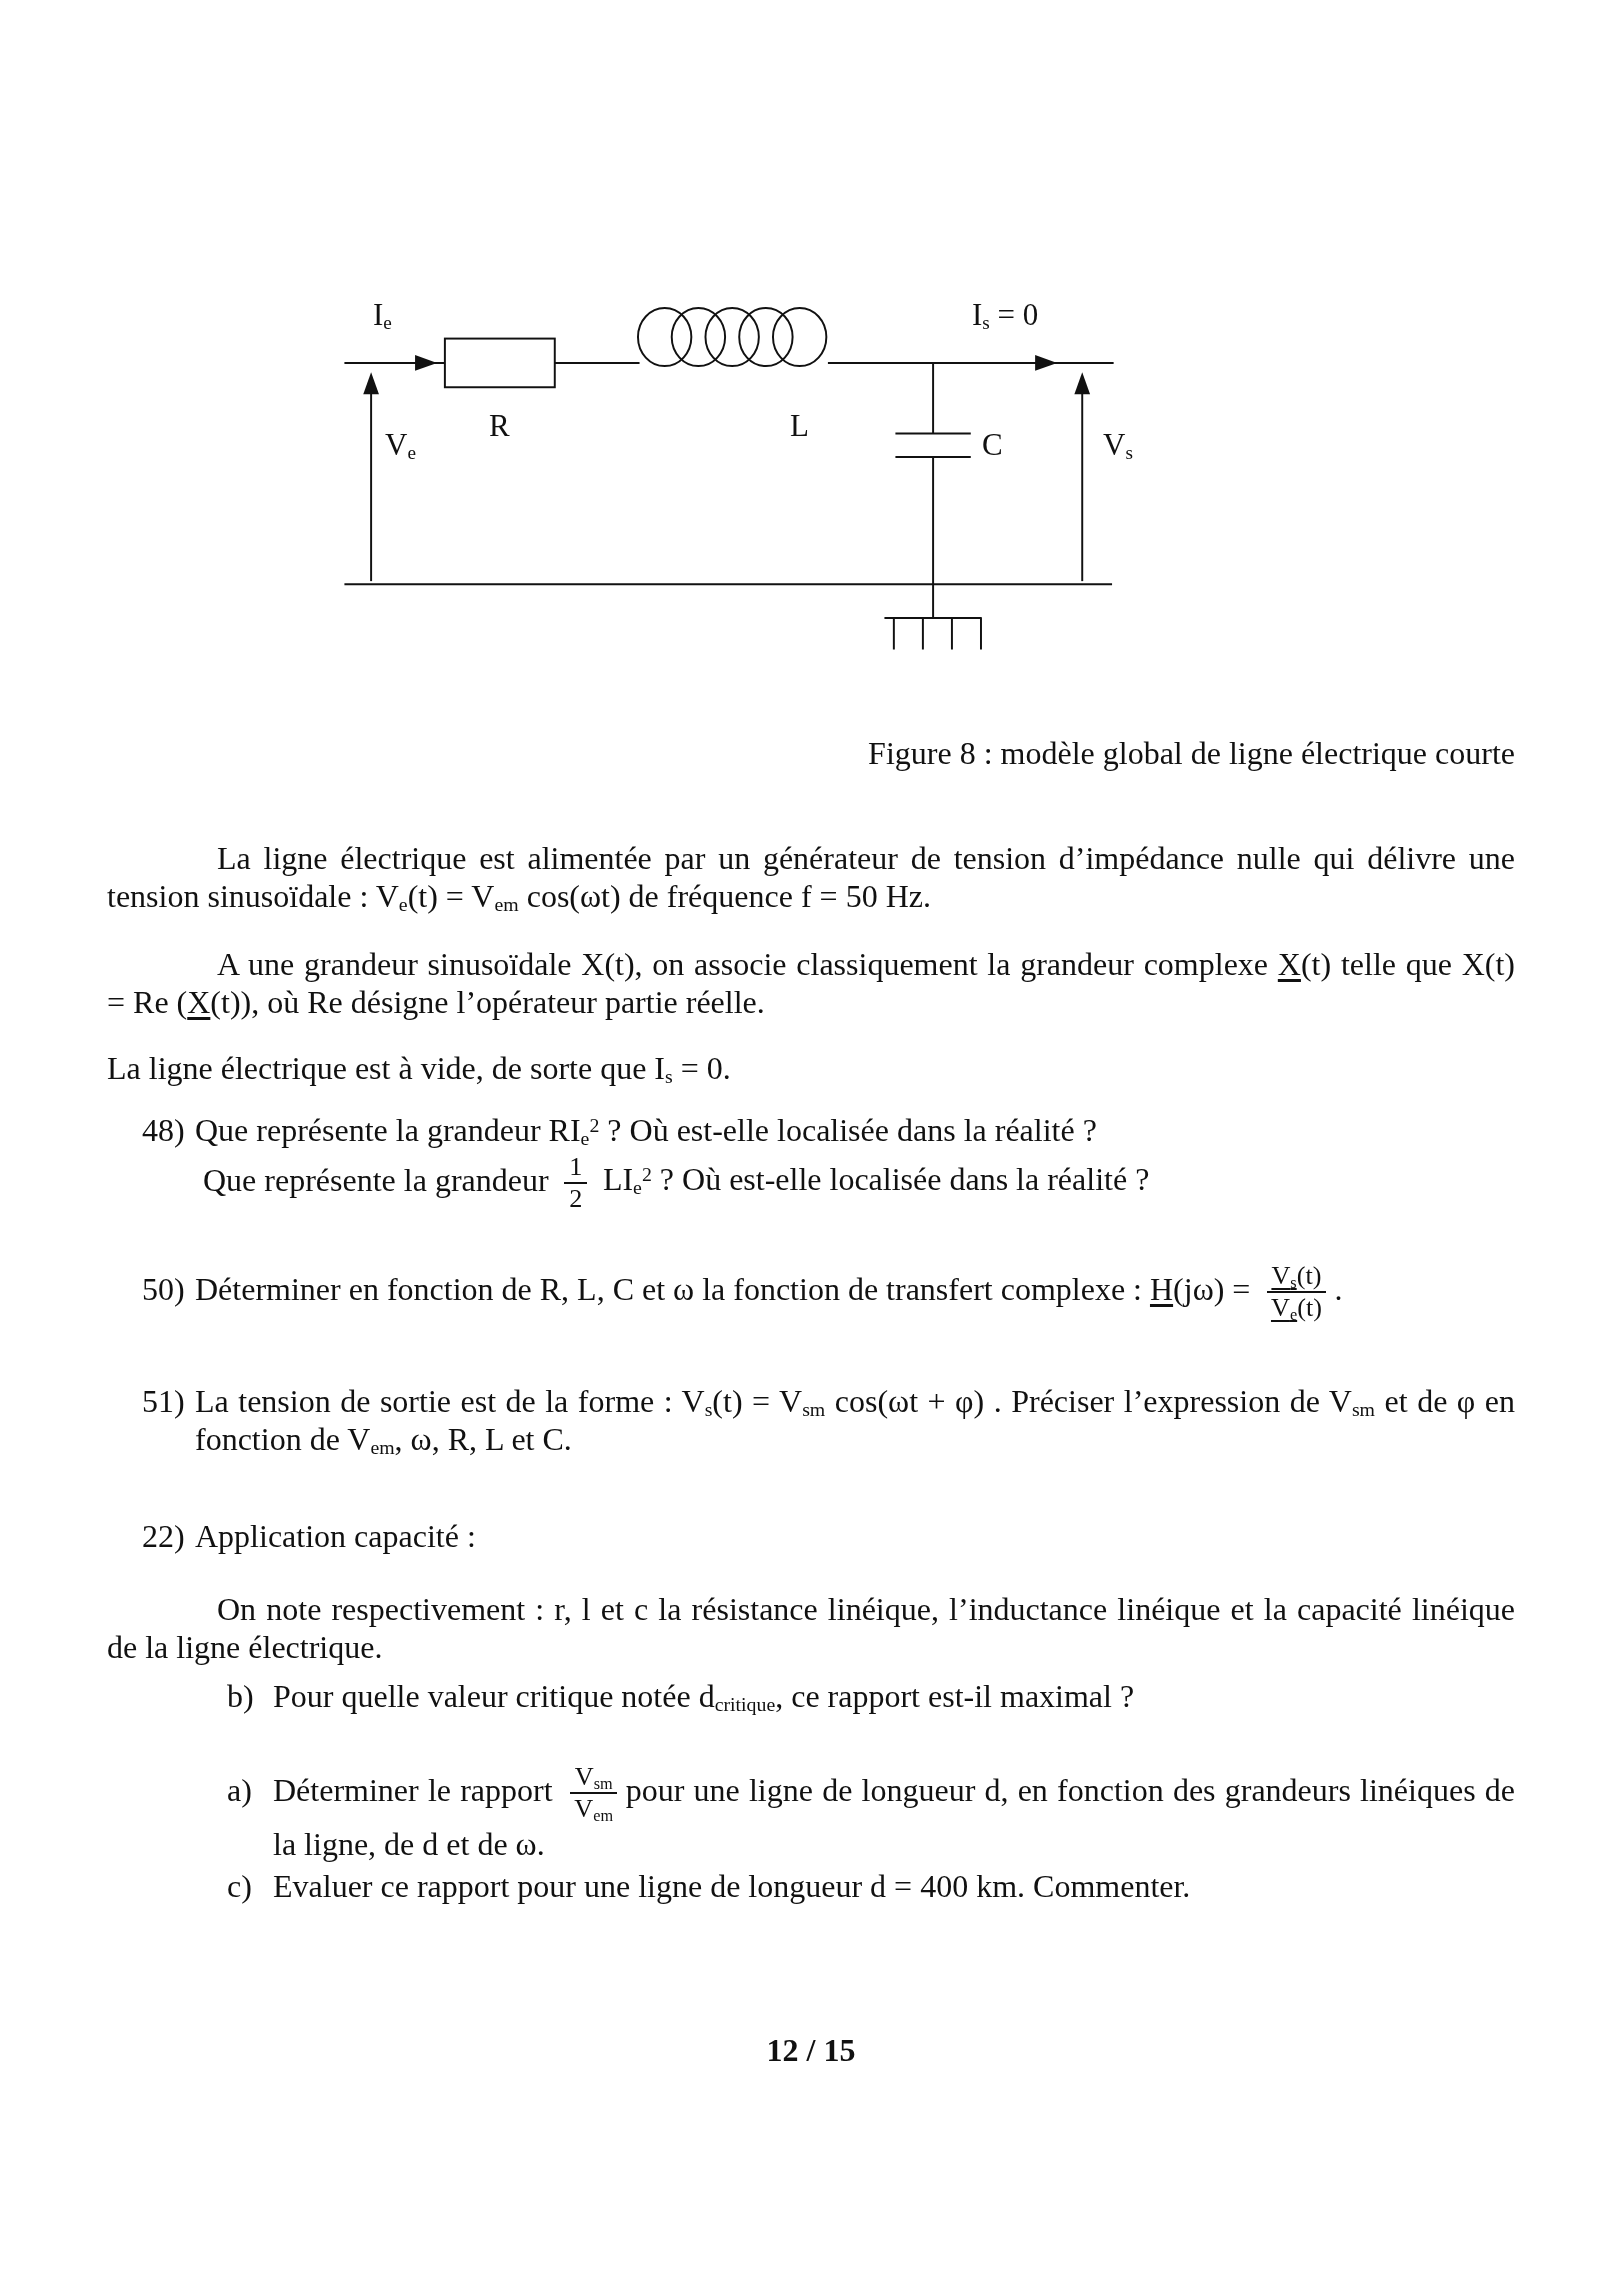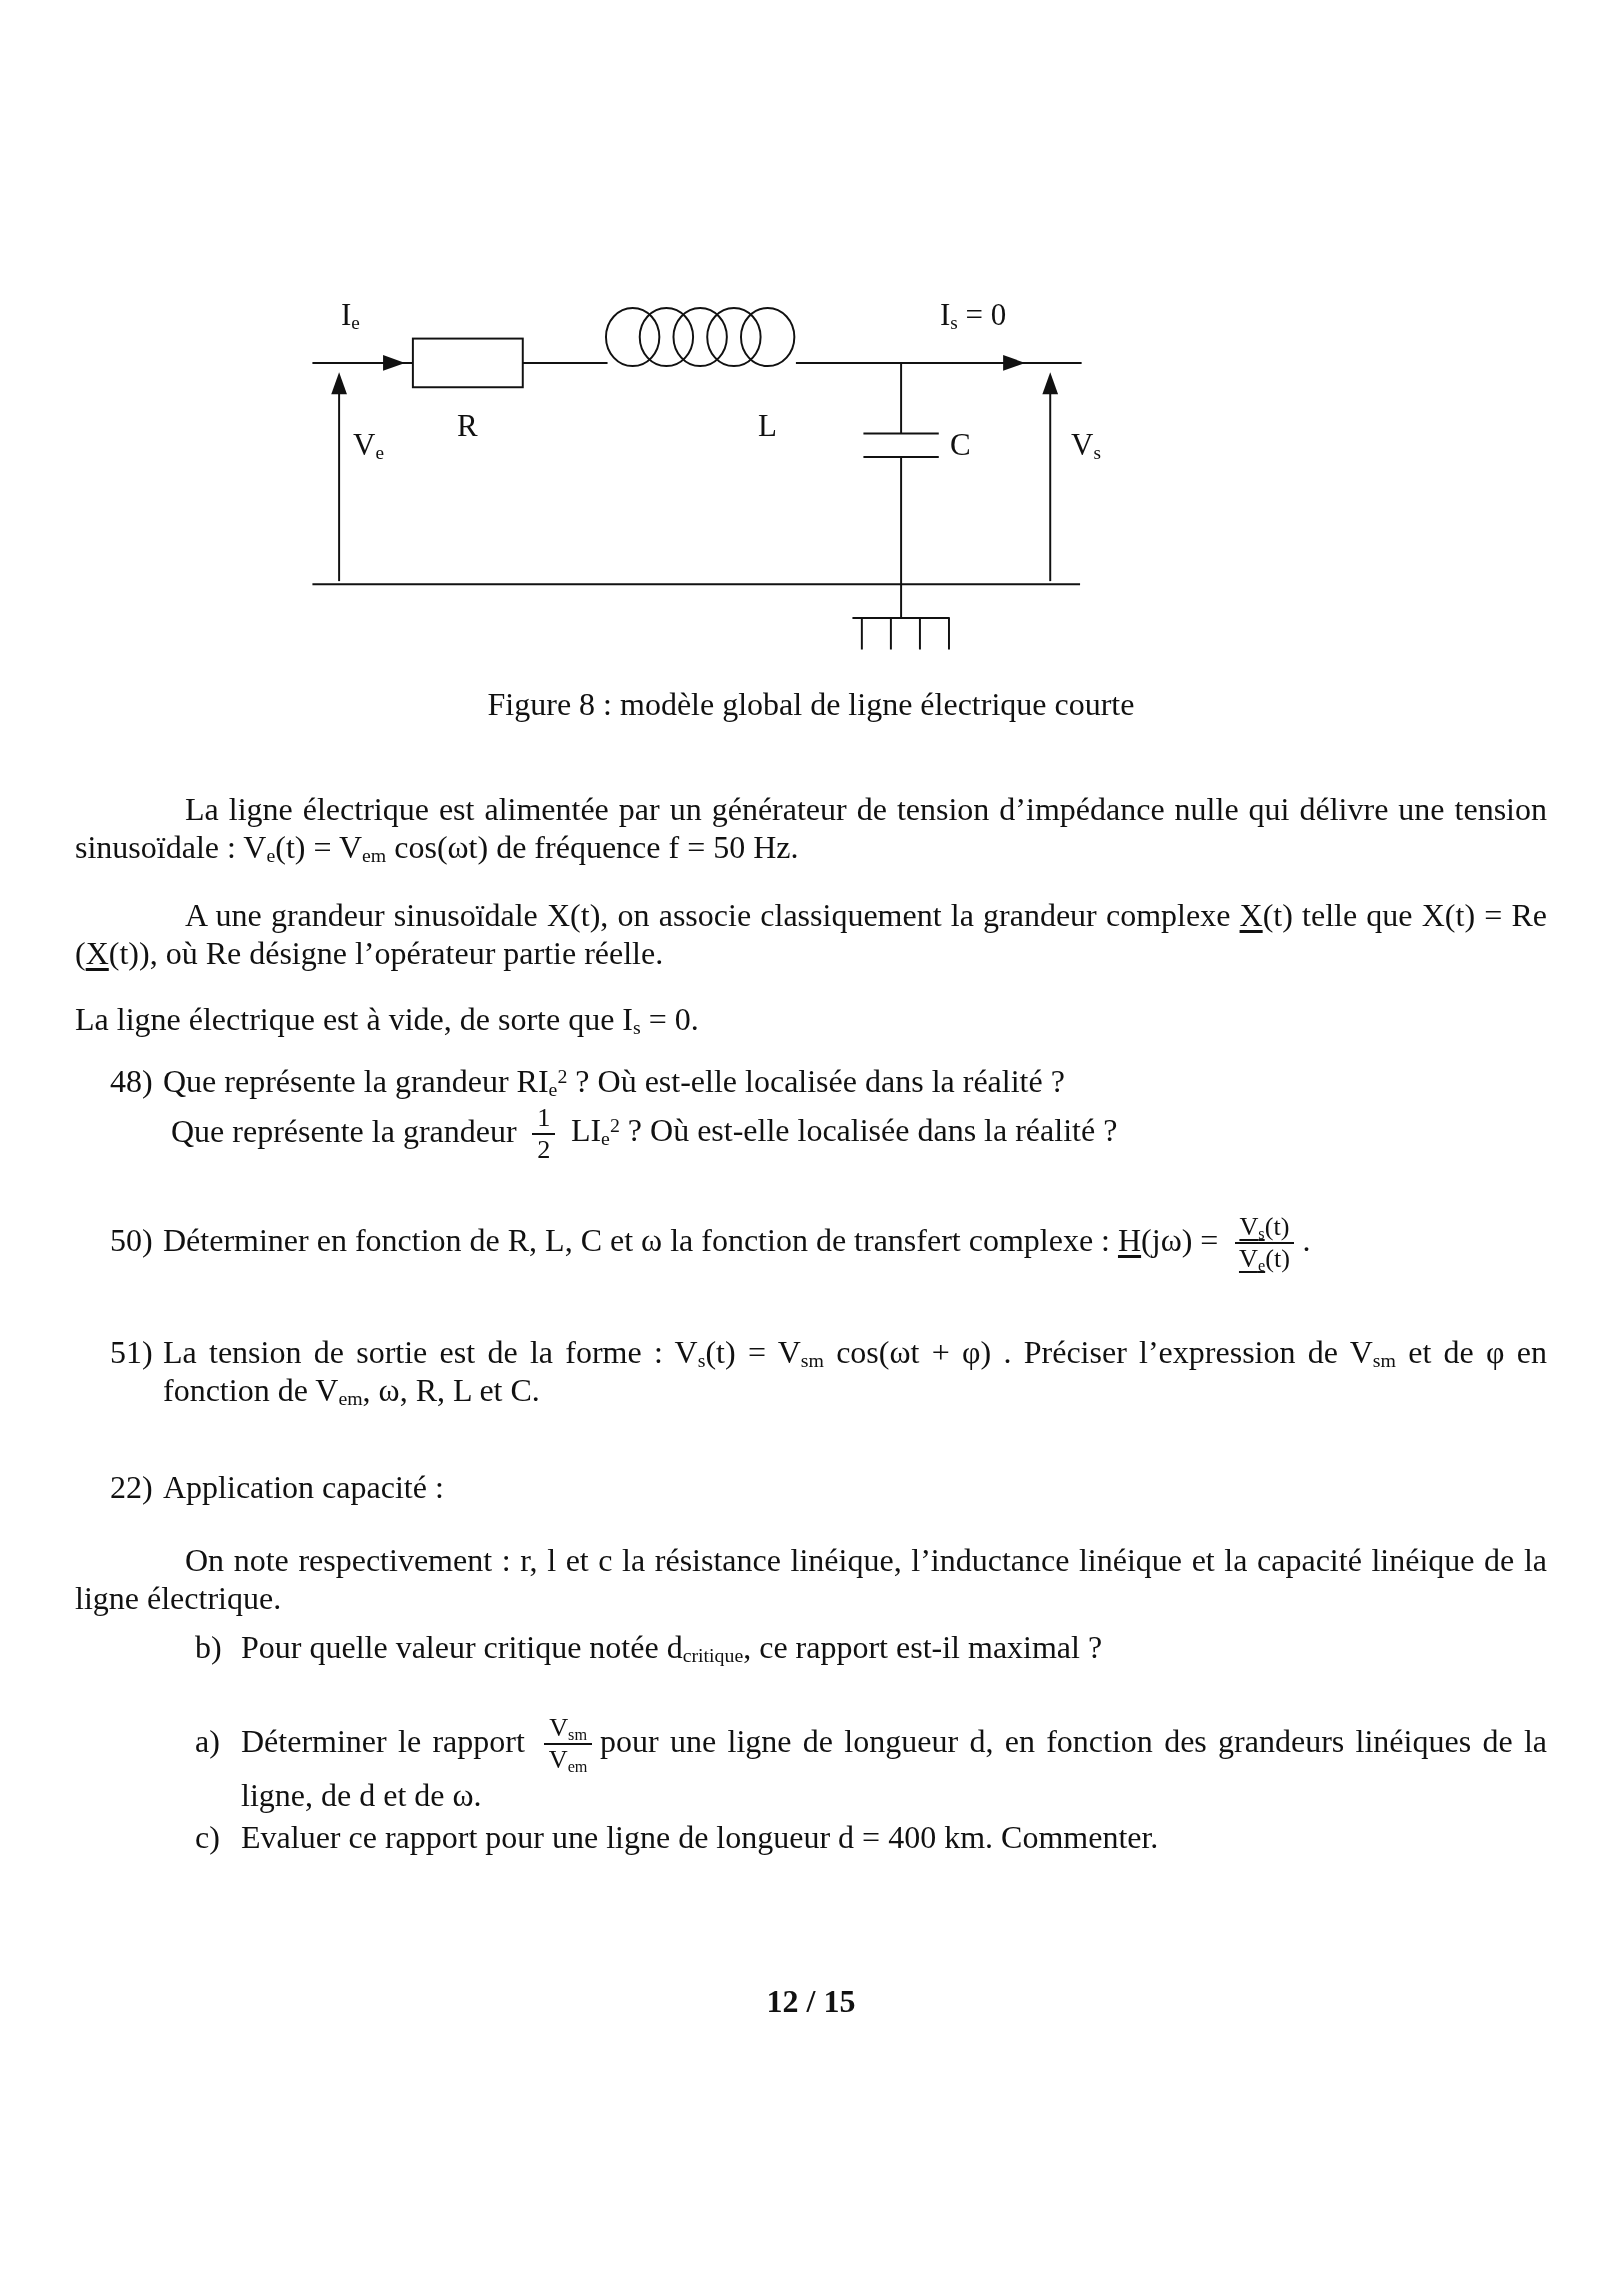--- a/index.html
+++ b/index.html
@@ -3,42 +3,42 @@
 <meta charset="utf-8">
 <style>
   html,body{margin:0;padding:0;background:#e8e8e8;}
   .page{
     position:relative;
     width:1622px;
     height:2295px;
     margin:0 auto;
     background:#ffffff;
     box-sizing:border-box;
-    padding:0 75px;
+    padding:0 107px;
     font-family:"Liberation Serif","DejaVu Serif",serif;
     font-size:32px;
     color:#111;
     overflow:hidden;
   }
   sub{font-size:0.62em;line-height:0;vertical-align:-0.22em;}
   sup{font-size:0.62em;line-height:0;vertical-align:0.45em;}
   .ul{text-decoration:underline;text-underline-offset:3.9px;}
 
   
   .figure-wrap{
     position:relative;
     margin:292px 0 0 228px;
     width:832px;
     height:393px;
   }
   .circuit{position:absolute;left:0;top:0;}
   .clabel{position:absolute;font-size:31px;white-space:nowrap;}
 
   
-  .caption{text-align:center;line-height:38px;}
+  .caption{margin-top:49px;text-align:right;line-height:38px;}
   .para{margin:0;text-align:justify;line-height:38px;}
   .indent{text-indent:110px;}
   .p1{margin-top:67px;}
   .p2{margin-top:30px;}
   .p3{margin-top:28px;}
 
   .q{margin:0;text-align:justify;line-height:38px;padding-left:88px;text-indent:-53px;}
   .qnum{display:inline-block;width:53px;text-indent:0;}
   .qcont{margin:0;text-align:justify;line-height:38px;padding-left:96px;}
   .q48{margin-top:23.6px;}

